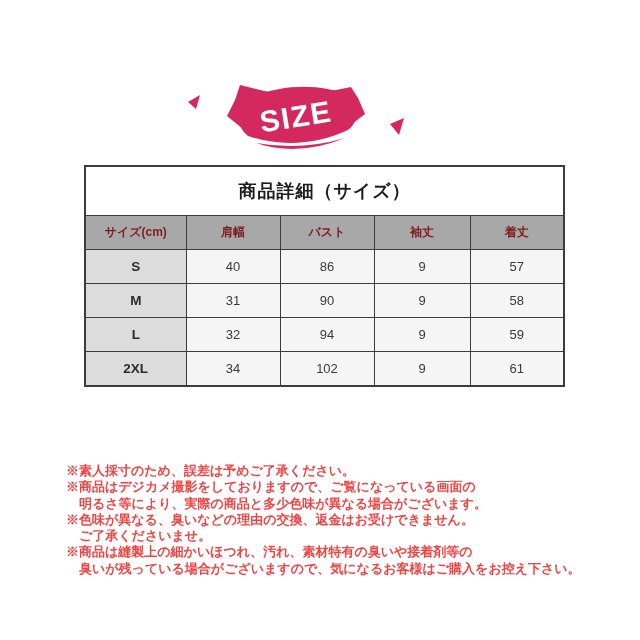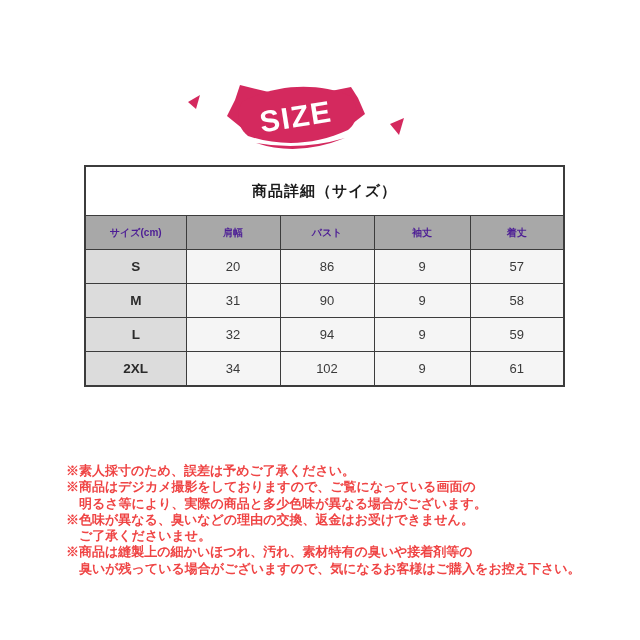--- a/index.html
+++ b/index.html
@@ -33,30 +33,30 @@
     vertical-align: middle;
     padding: 0;
     overflow: hidden;
     white-space: nowrap;
   }
   tr.title-row td {
     height: 48px;
     background: #ffffff;
     font-family: "Liberation Serif", serif;
     font-weight: bold;
-    font-size: 15px;
+    font-size: 18px;
     letter-spacing: 1px;
     color: #1c1c1c;
   }
   tr.head-row th {
     height: 33px;
     background: #a8a8a8;
-    font-size: 10px;
+    font-size: 12px;
     font-weight: bold;
-    color: #4c1d95;
+    color: #7f1d1d;
     margin-top: 12px;
   }
   tr.data-row td {
     height: 33px;
     background: #f5f5f5;
     font-size: 13px;
     color: #3a3a3a;
   }
   tr.data-row td.lbl {
     background: #dcdcdc;
@@ -115,21 +115,21 @@
       </tr>
       <tr class="head-row">
         <th>サイズ(cm)</th>
         <th>肩幅</th>
         <th>バスト</th>
         <th>袖丈</th>
         <th>着丈</th>
       </tr>
       <tr class="data-row">
         <td class="lbl">S</td>
-        <td>20</td>
+        <td>40</td>
         <td>86</td>
         <td>9</td>
         <td>57</td>
       </tr>
       <tr class="data-row">
         <td class="lbl">M</td>
         <td>31</td>
         <td>90</td>
         <td>9</td>
         <td>58</td>

